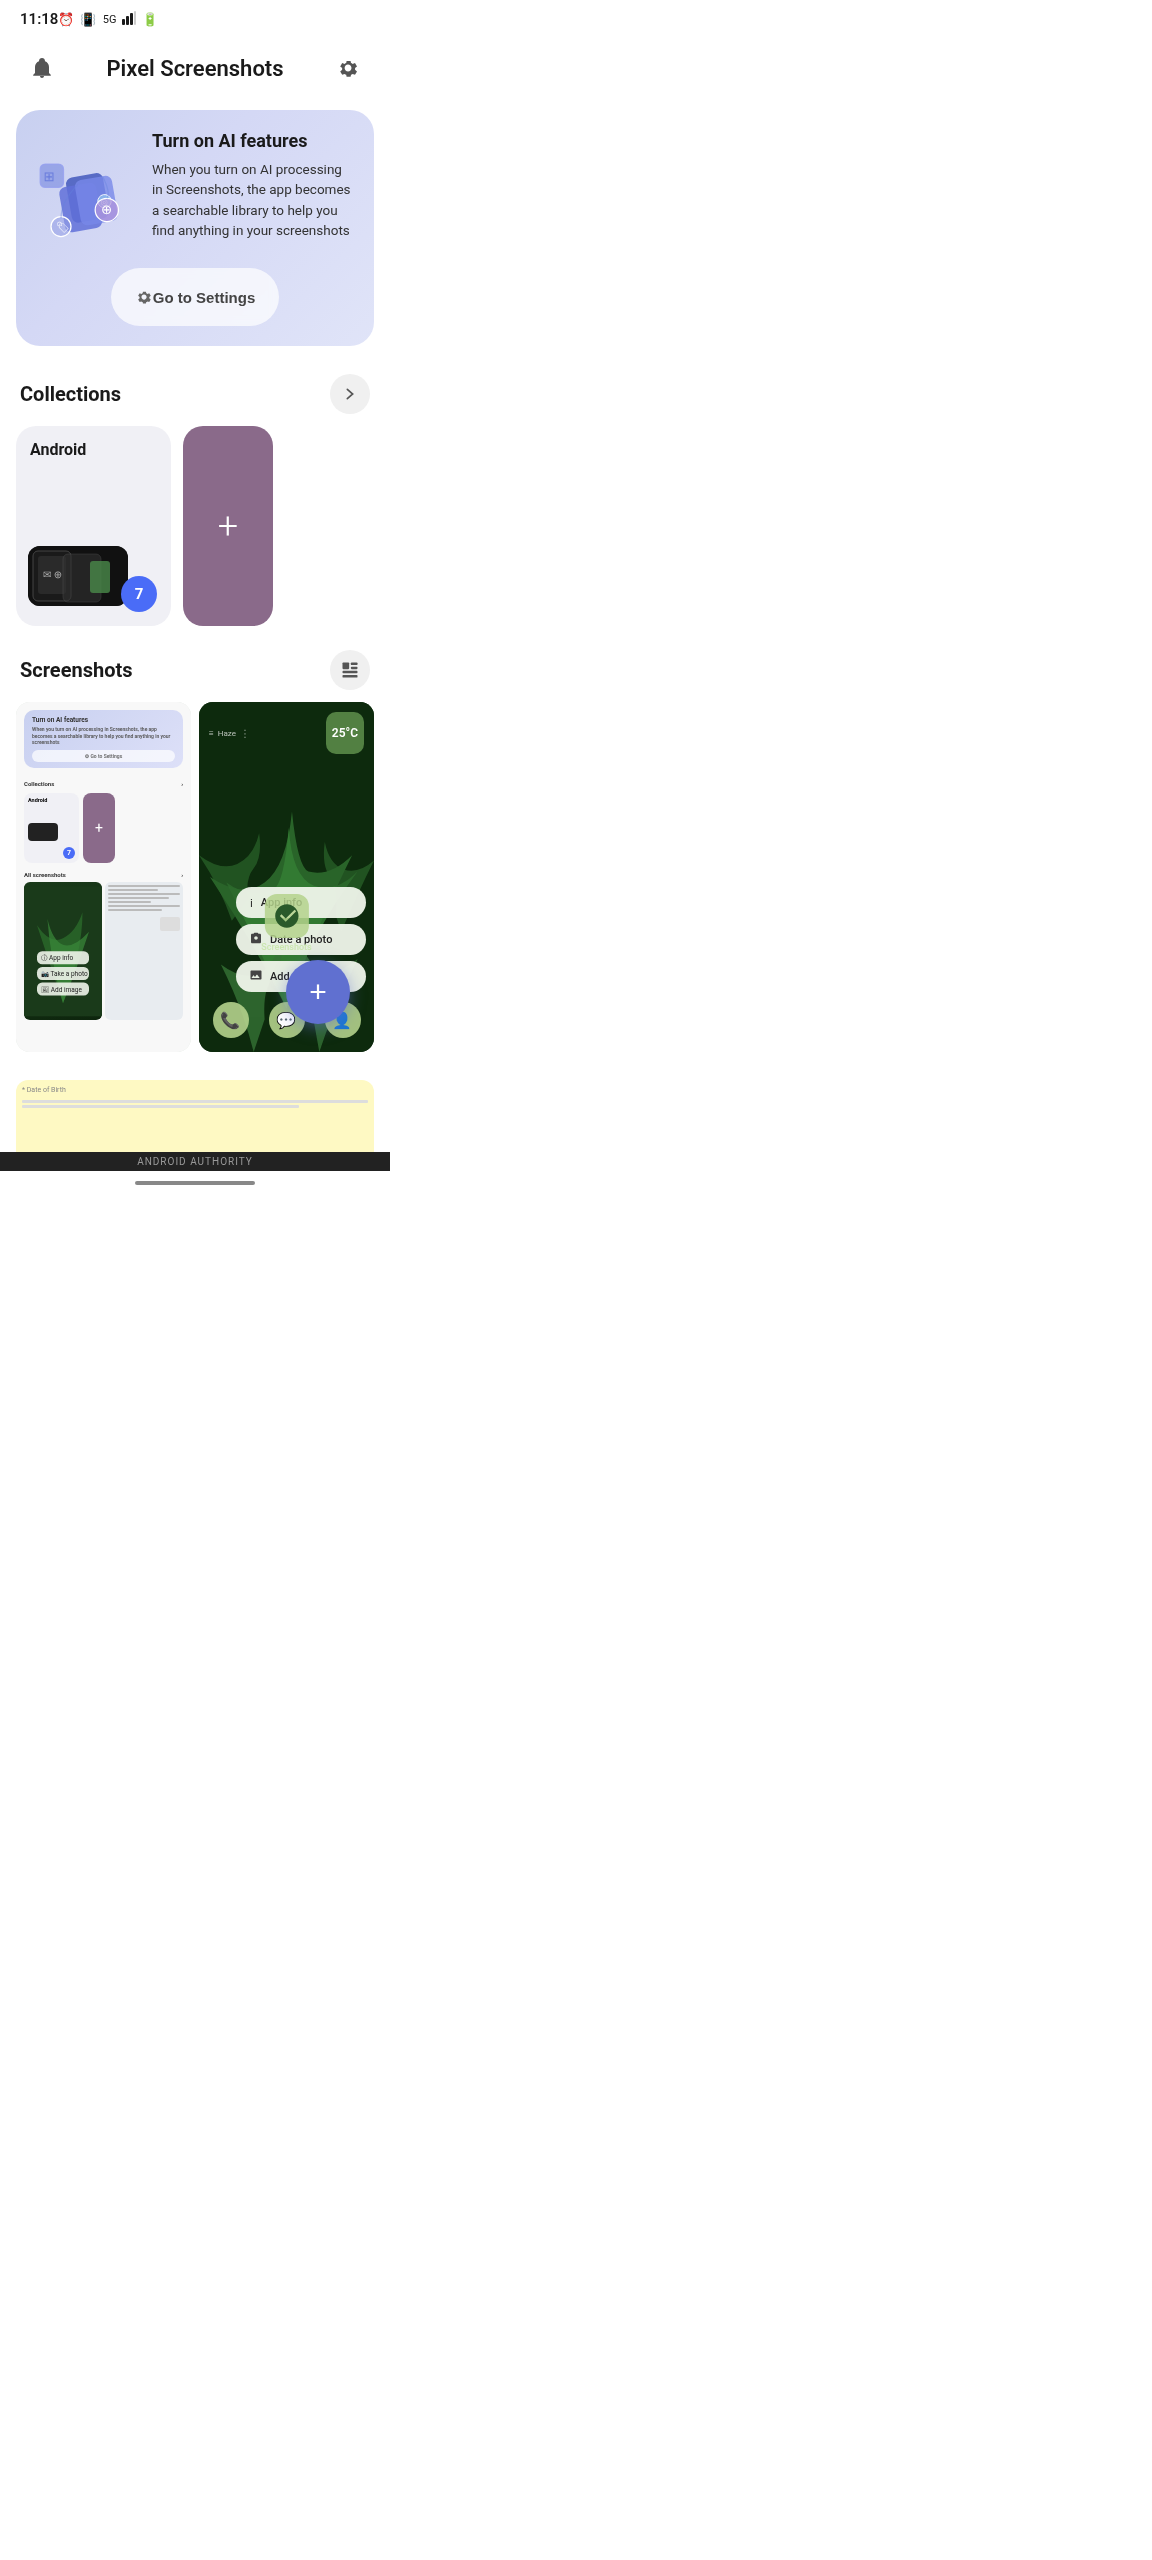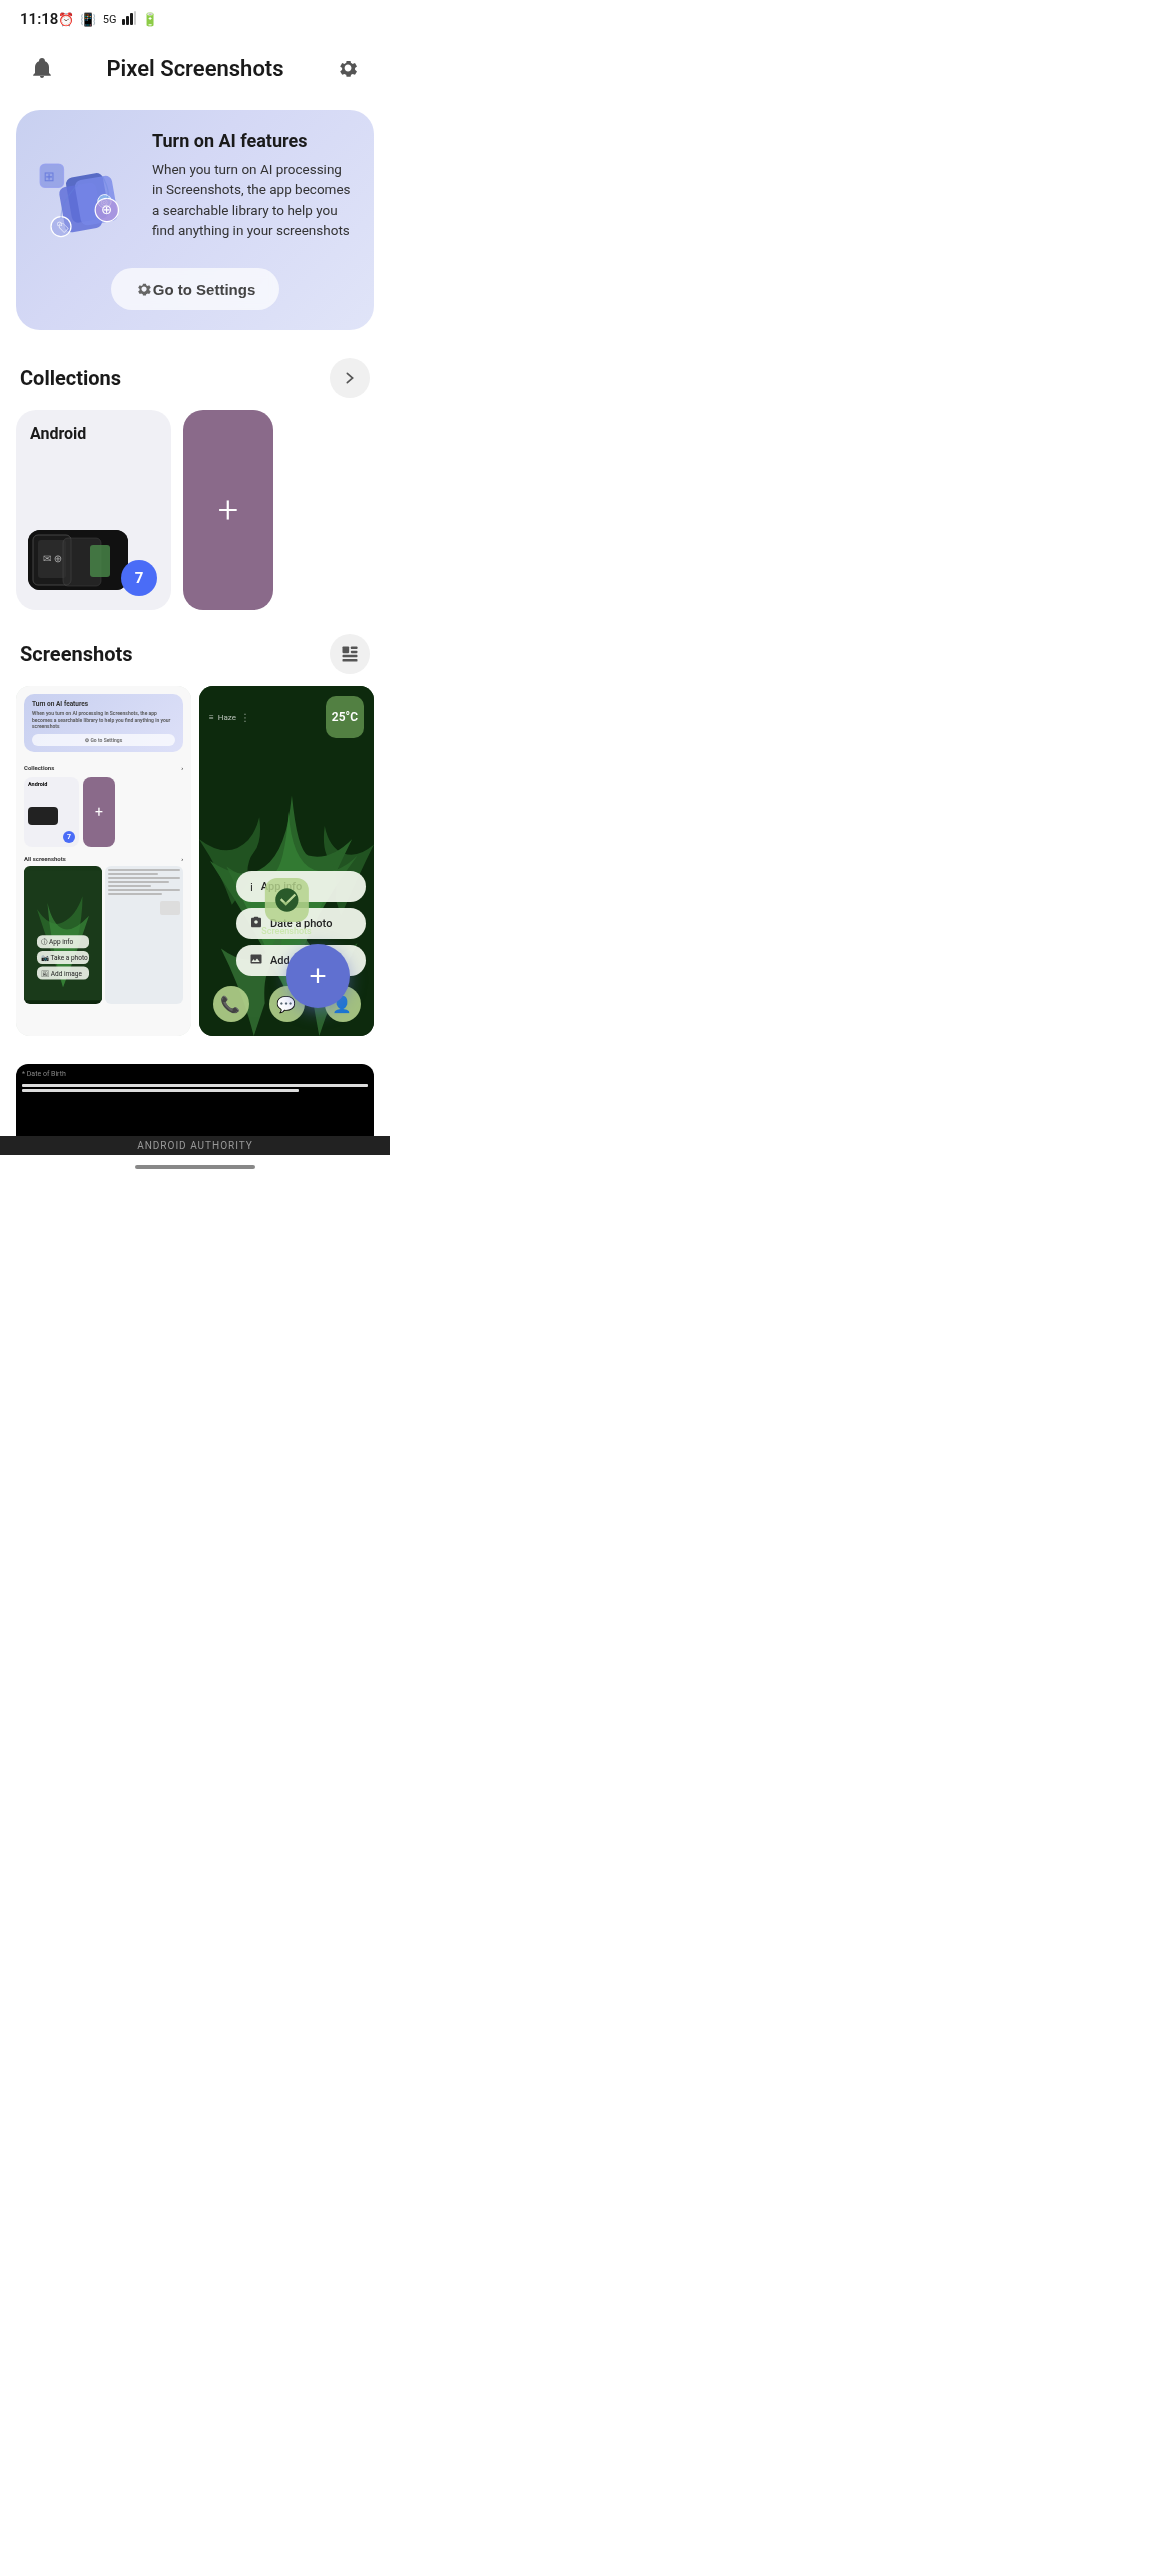--- a/index.html
+++ b/index.html
@@ -96,21 +96,21 @@
     .ai-description {
       font-size: 13.5px;
       color: #333;
       line-height: 1.5;
     }
     .ai-btn {
       margin-top: 16px;
       background: rgba(255,255,255,0.7);
       border: none;
       border-radius: 50px;
-      padding: 12px 24px;
+      padding: 20px 24px;
       font-size: 15px;
       font-weight: 600;
       color: #444;
       cursor: pointer;
       display: flex;
       align-items: center;
       gap: 0;
       backdrop-filter: blur(4px);
     }
 
@@ -748,21 +748,21 @@
         <button class="fab-btn">
           <span>+</span>
         </button>
       </div>
     </div>
 
   </div>
 </div>
 
 <div style="display:flex;gap:8px;padding:8px 16px 0;overflow:hidden;height:80px;">
-  <div style="flex:1;background:#000000;border-radius:12px 12px 0 0;overflow:hidden;">
+  <div style="flex:1;background:#fef9c3;border-radius:12px 12px 0 0;overflow:hidden;">
     <div style="padding:6px;font-size:7px;color:#888;">* Date of Birth</div>
     <div style="display:flex;flex-direction:column;gap:2px;padding:0 6px;">
       <div style="height:3px;background:#ddd;border-radius:1px;"></div>
       <div style="height:3px;background:#ddd;border-radius:1px;width:80%;"></div>
     </div>
   </div>
 </div>
 
 <div class="watermark">
   <span>ANDROID AUTHORITY</span>

